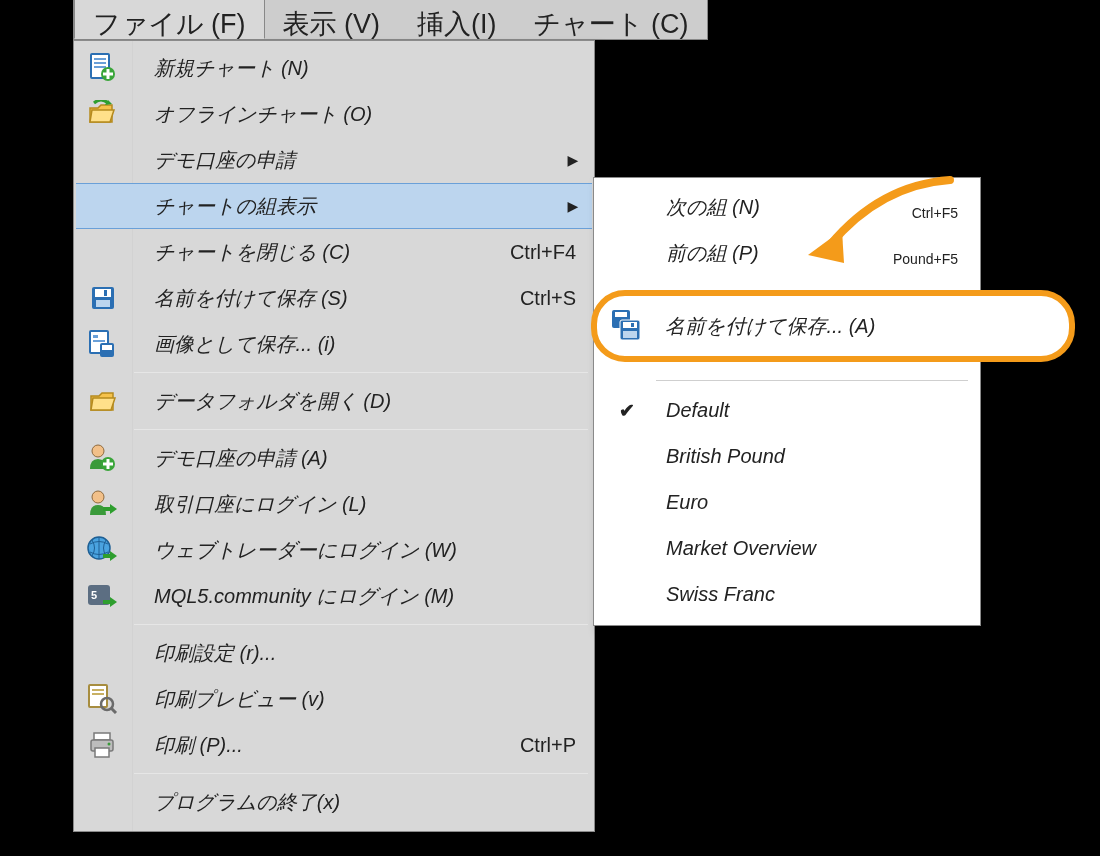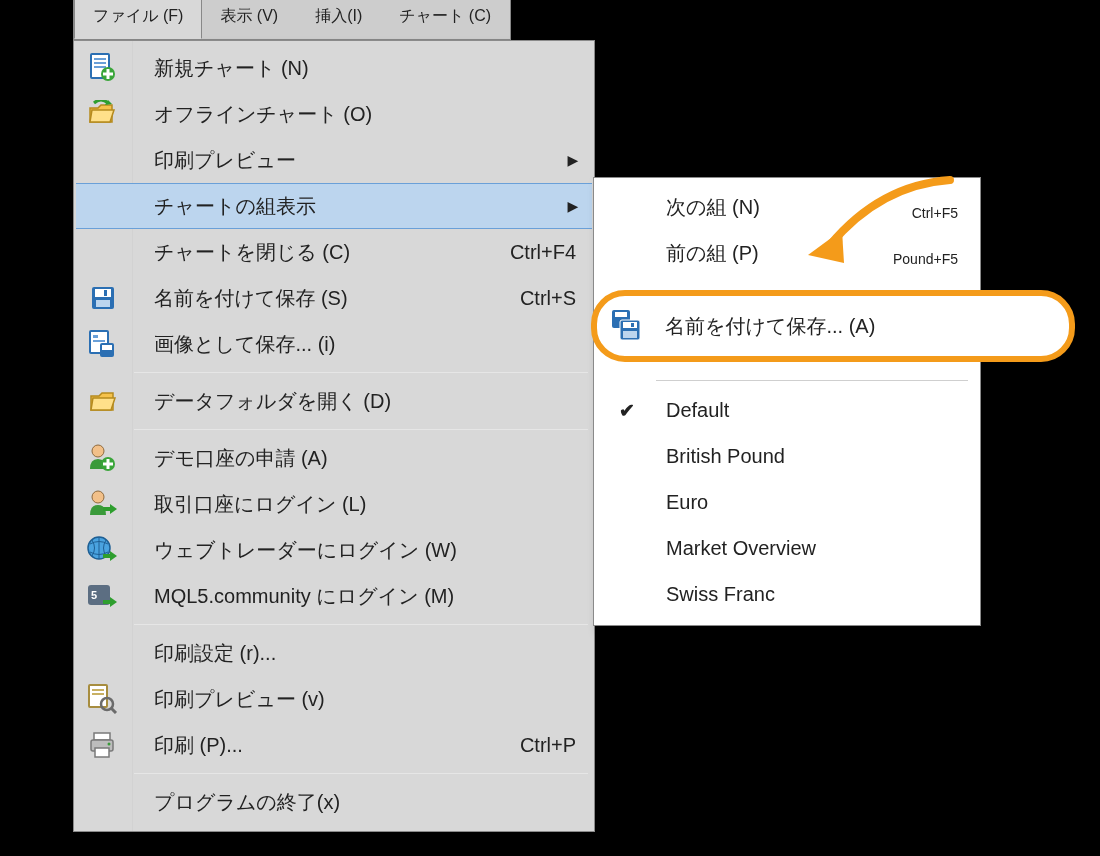--- a/index.html
+++ b/index.html
@@ -20,21 +20,21 @@
       top: 0; left: 73px;
       height: 40px;
       display: flex;
       align-items: stretch;
       background: #cdcdcd;
       border: 1px solid #888;
       border-top: none;
     }
     .menubar-item {
       padding: 6px 18px 6px 18px;
-      font-size: 16px;
+      font-size: 27px;
       border-right: 1px solid #cdcdcd;
       cursor: default;
     }
     .menubar-item.active {
       background: #d8d8d8;
       border: 1px solid #888;
       border-top: none;
       border-bottom-color: #d8d8d8;
       position: relative;
       z-index: 3;
@@ -64,20 +64,21 @@
       display: flex;
       align-items: center;
       justify-content: center;
     }
     .menu-icon svg { display:block; }
     .menu-label {
       flex: 1;
       padding-left: 24px;
       font-size: 20px;
       white-space: nowrap;
+      font-style: italic;
     }
     .menu-shortcut {
       font-size: 20px;
       padding-right: 8px;
       color: #222;
     }
     .submenu-arrow {
       width: 22px;
       text-align: center;
       font-size: 14px;
@@ -247,21 +248,21 @@
     <span class="menu-icon">
       <svg width="30" height="28">
           <use href="#ic-folder-open-green"></use>
         </svg>
     </span>
     <span class="menu-label">オフラインチャート (O)</span>
   </div>
 
   <div class="menu-row">
     <span class="menu-icon"></span>
-    <span class="menu-label">印刷プレビュー</span>
+    <span class="menu-label">デモ口座の申請</span>
     <span class="submenu-arrow">▶</span>
   </div>
 
   <div class="menu-row highlighted">
     <span class="menu-icon"></span>
     <span class="menu-label">チャートの組表示</span>
     <span class="submenu-arrow">▶</span>
   </div>
 
   <div class="menu-row">

